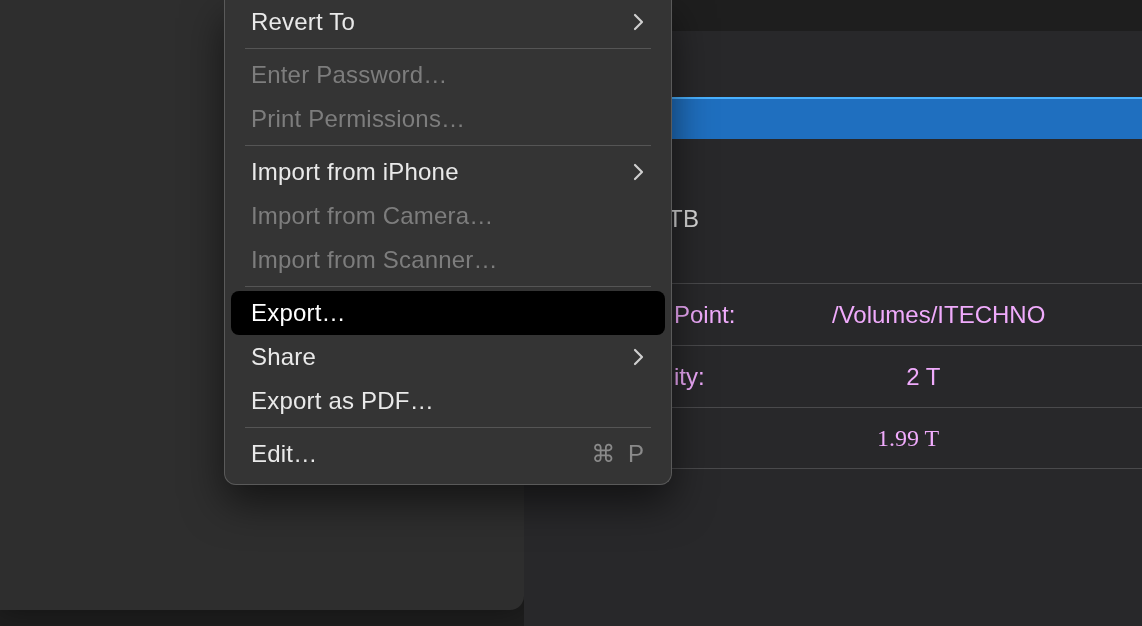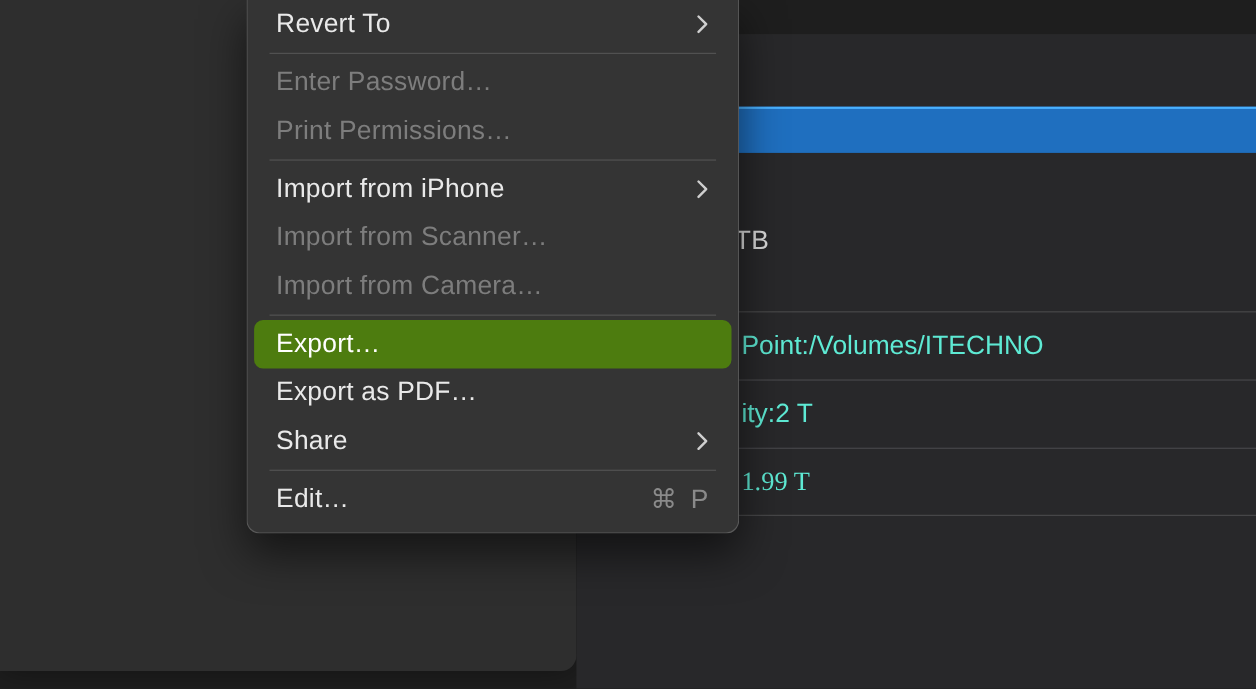--- a/index.html
+++ b/index.html
@@ -55,31 +55,31 @@
     position: absolute;
     left: 0;
     right: 0;
     top: 252px;
   }
   .info-row {
     display: flex;
     align-items: center;
     height: 62px;
     border-top: 1.5px solid #4a4a4c;
-    color: #5eead4;
+    color: #f0abfc;
     font-size: 24px;
   }
   .info-row:last-child { border-bottom: 1.5px solid #4a4a4c; font-family: Liberation Serif, serif; }
   .info-label-frag {
     flex: 0 0 auto;
     padding-left: 150px;
   }
   .info-value-frag {
     flex: 1 1 auto;
-    text-align: left;
+    text-align: center;
     padding-right: 0;
     white-space: nowrap;
   }
 
   
   .menu {
     position: absolute;
     left: 224px;
     top: 0;
     width: 448px;
@@ -102,21 +102,21 @@
     height: 44px;
     padding: 0 18px 0 20px;
     border-radius: 8px;
     color: #e9e9e9;
     font-size: 24px;
     letter-spacing: 0.2px;
     cursor: default;
   }
   .menu-item.disabled { color: #7d7d7d; }
   .menu-item.highlight {
-    background: #4d7c0f;
+    background: #000000;
     color: #ffffff;
   }
   .menu-item .label { flex: 1 1 auto; white-space: nowrap; }
   .menu-item .chev {
     flex: 0 0 auto;
     display: inline-flex;
     align-items: center;
     justify-content: center;
     width: 18px;
     height: 18px;
@@ -179,42 +179,42 @@
 
   <div class="menu-item">
     <span class="label">Import from iPhone</span>
     <span class="chev">
       <svg viewBox="0 0 11 18">
           <path d="M2 2 L9 9 L2 16"></path>
         </svg>
     </span>
   </div>
   <div class="menu-item disabled">
+    <span class="label">Import from Camera…</span>
+  </div>
+  <div class="menu-item disabled">
     <span class="label">Import from Scanner…</span>
-  </div>
-  <div class="menu-item disabled">
-    <span class="label">Import from Camera…</span>
   </div>
 
   <div class="menu-sep"></div>
 
   <div class="menu-item highlight">
     <span class="label">Export…</span>
-  </div>
-  <div class="menu-item">
-    <span class="label">Export as PDF…</span>
   </div>
   <div class="menu-item">
     <span class="label">Share</span>
     <span class="chev">
       <svg viewBox="0 0 11 18">
           <path d="M2 2 L9 9 L2 16"></path>
         </svg>
     </span>
   </div>
+  <div class="menu-item">
+    <span class="label">Export as PDF…</span>
+  </div>
 
   <div class="menu-sep"></div>
 
   <div class="menu-item">
     <span class="label">Edit…</span>
     <span class="shortcut">⌘ P</span>
   </div>
 
 </div>
 

